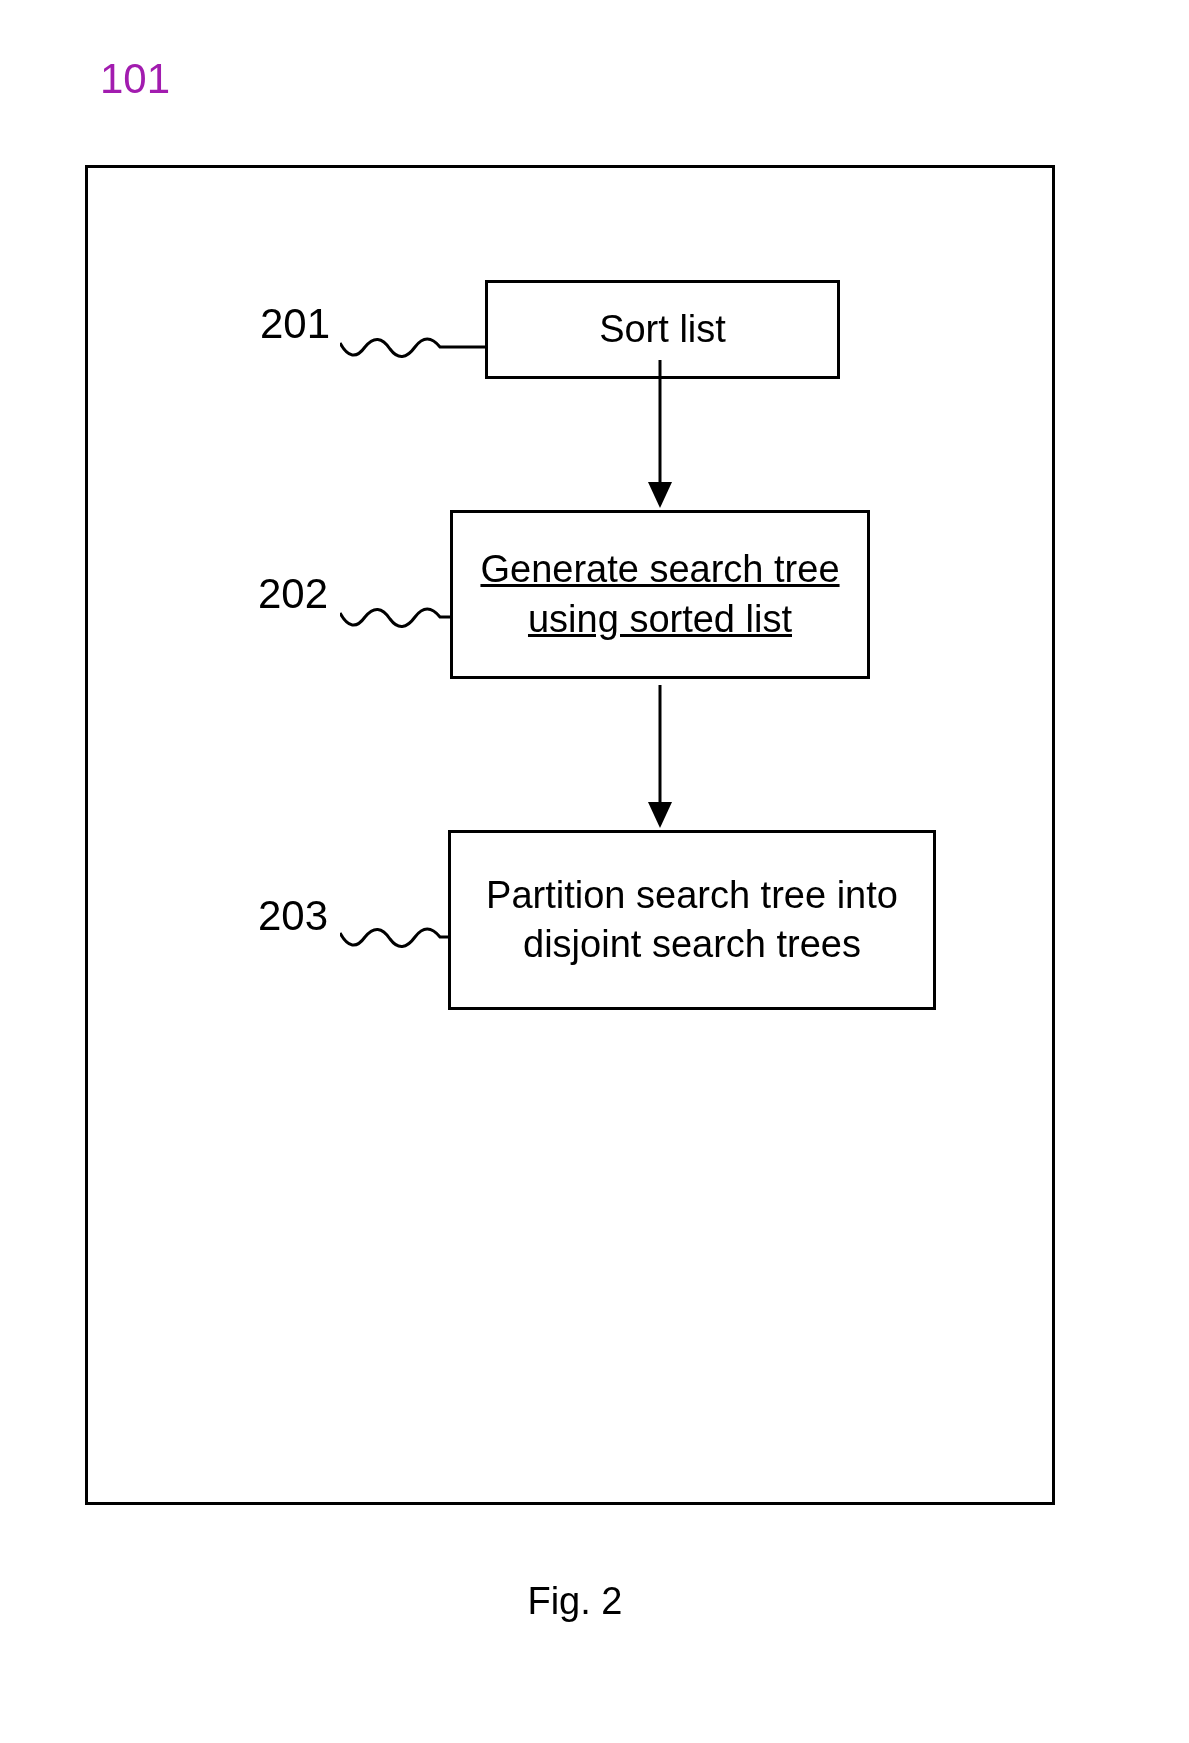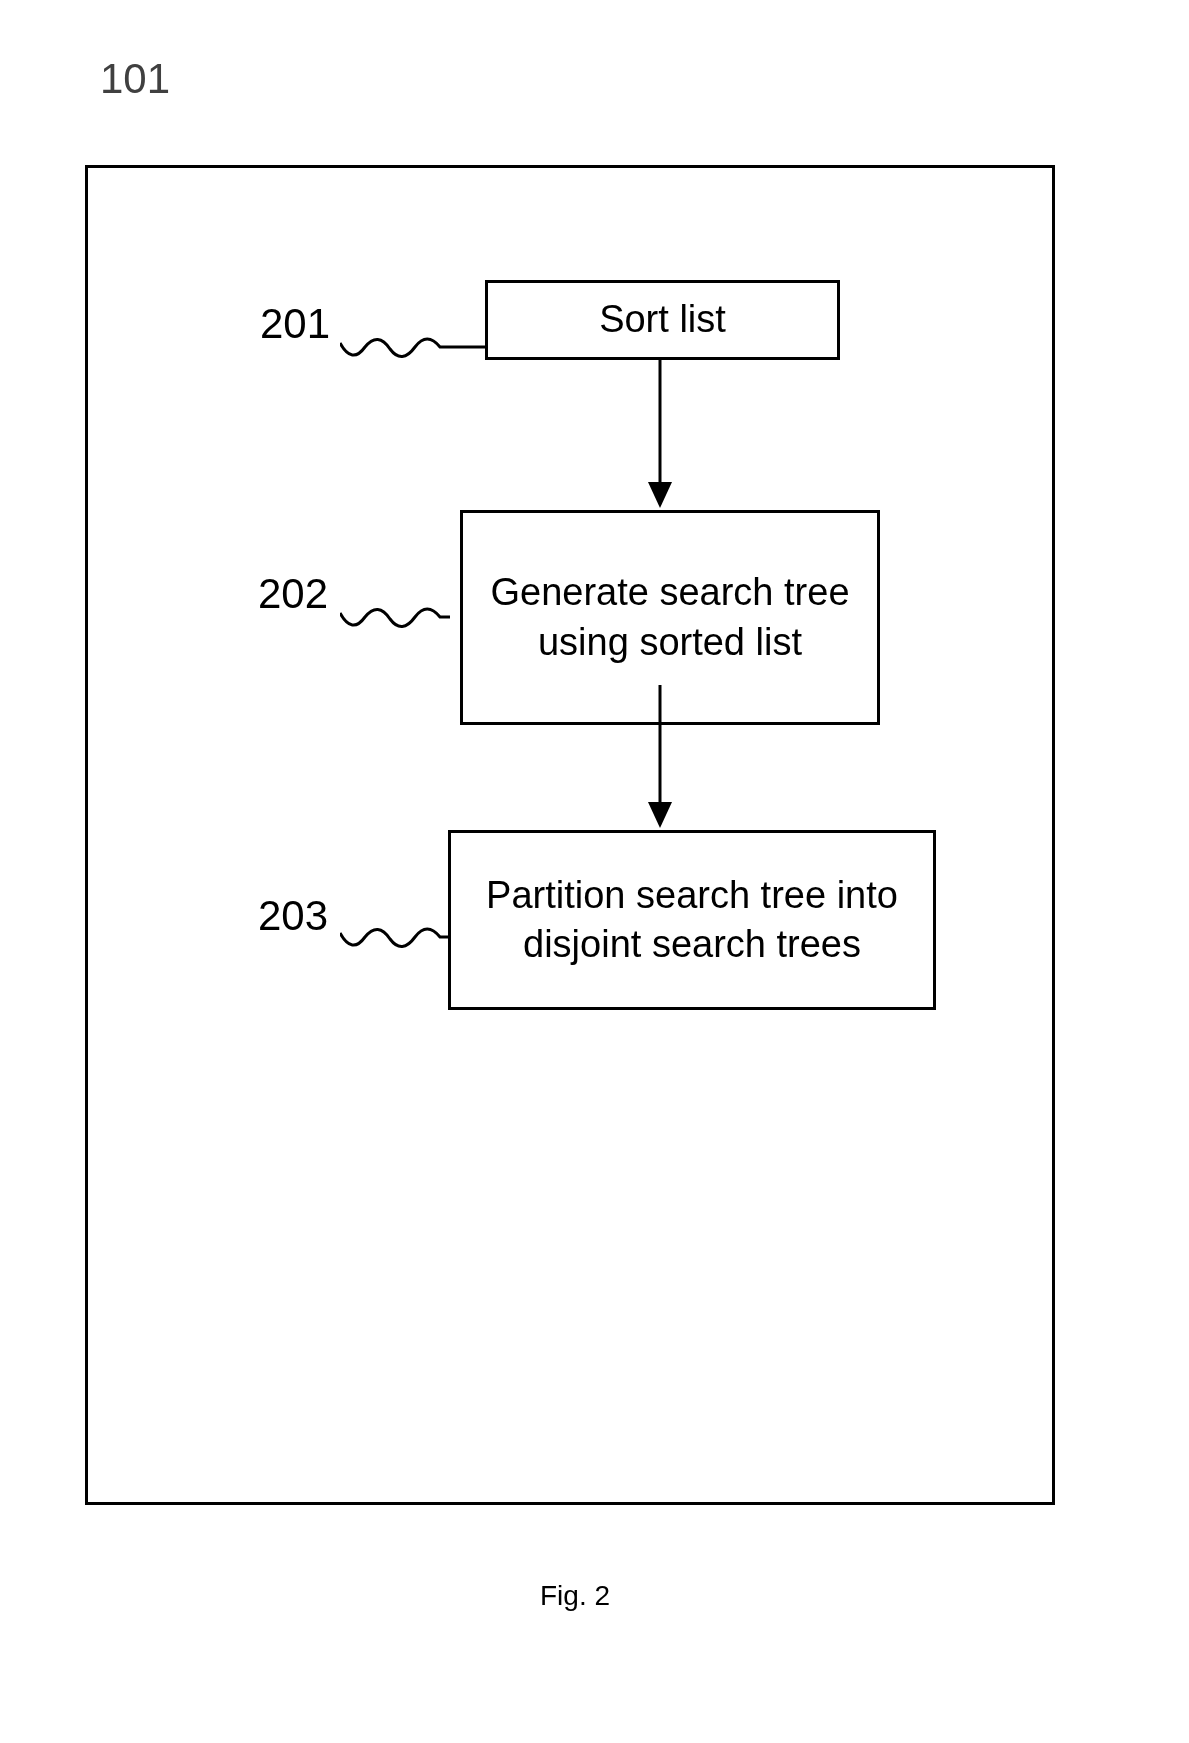--- a/index.html
+++ b/index.html
@@ -12,21 +12,21 @@
       font-family: Arial, Helvetica, sans-serif;
       background: white;
       width: 1189px;
       height: 1743px;
       position: relative;
     }
     
     .outer-label {
       position: absolute;
       font-size: 42px;
-      color: #404040;
+      color: #a21caf;
     }
     
     .outer-box {
       position: absolute;
       border: 3px solid #000;
       background: white;
     }
     
     .step-box {
       position: absolute;
@@ -51,50 +51,50 @@
     .squiggle {
       position: absolute;
     }
     
     .arrow {
       position: absolute;
     }
     
     .figure-caption {
       position: absolute;
-      font-size: 28px;
+      font-size: 38px;
       color: #000;
       text-align: center;
     }
   </style>
 </head>
 <body>
 
 <div class="outer-label" style="left: 100px; top: 55px;">101</div>
 
 <div class="outer-box" style="left: 85px; top: 165px; width: 970px; height: 1340px;"></div>
 
 <div class="step-label" style="left: 260px; top: 300px;">201</div>
 <svg class="squiggle" style="left: 340px; top: 325px; width: 145px; height: 50px;" viewBox="0 0 145 50">
   <path d="M 0 18 Q 12 40, 25 22 Q 38 6, 50 24 Q 62 40, 75 22 Q 87 6, 100 22 L 145 22" stroke="#000" stroke-width="3" fill="none"></path>
 </svg>
-<div class="step-box" style="left: 485px; top: 280px; width: 355px; height: 80px;">
+<div class="step-box" style="left: 485px; top: 280px; width: 355px; height: 99px;">
   <span>Sort list</span>
 </div>
 
 <svg class="arrow" style="left: 640px; top: 360px; width: 40px; height: 150px;" viewBox="0 0 40 150">
   <line x1="20" y1="0" x2="20" y2="128" stroke="#000" stroke-width="3"></line>
   <polygon points="20,148 8,122 32,122" fill="#000"></polygon>
 </svg>
 
 <div class="step-label" style="left: 258px; top: 570px; text-align: center;">202</div>
 <svg class="squiggle" style="left: 340px; top: 595px; width: 110px; height: 50px;" viewBox="0 0 110 50">
   <path d="M 0 18 Q 12 40, 25 22 Q 38 6, 50 24 Q 62 40, 75 22 Q 87 6, 100 22 L 110 22" stroke="#000" stroke-width="3" fill="none"></path>
 </svg>
-<div class="step-box" style="left: 460px; top: 510px; width: 420px; height: 215px;">
+<div class="step-box" style="left: 450px; top: 510px; width: 420px; height: 169px; text-decoration: underline;">
   <span>Generate search tree using sorted list</span>
 </div>
 
 <svg class="arrow" style="left: 640px; top: 685px; width: 40px; height: 145px;" viewBox="0 0 40 145">
   <line x1="20" y1="0" x2="20" y2="123" stroke="#000" stroke-width="3"></line>
   <polygon points="20,143 8,117 32,117" fill="#000"></polygon>
 </svg>
 
 <div class="step-label" style="left: 258px; top: 892px;">203</div>
 <svg class="squiggle" style="left: 340px; top: 915px; width: 108px; height: 50px;" viewBox="0 0 108 50">

